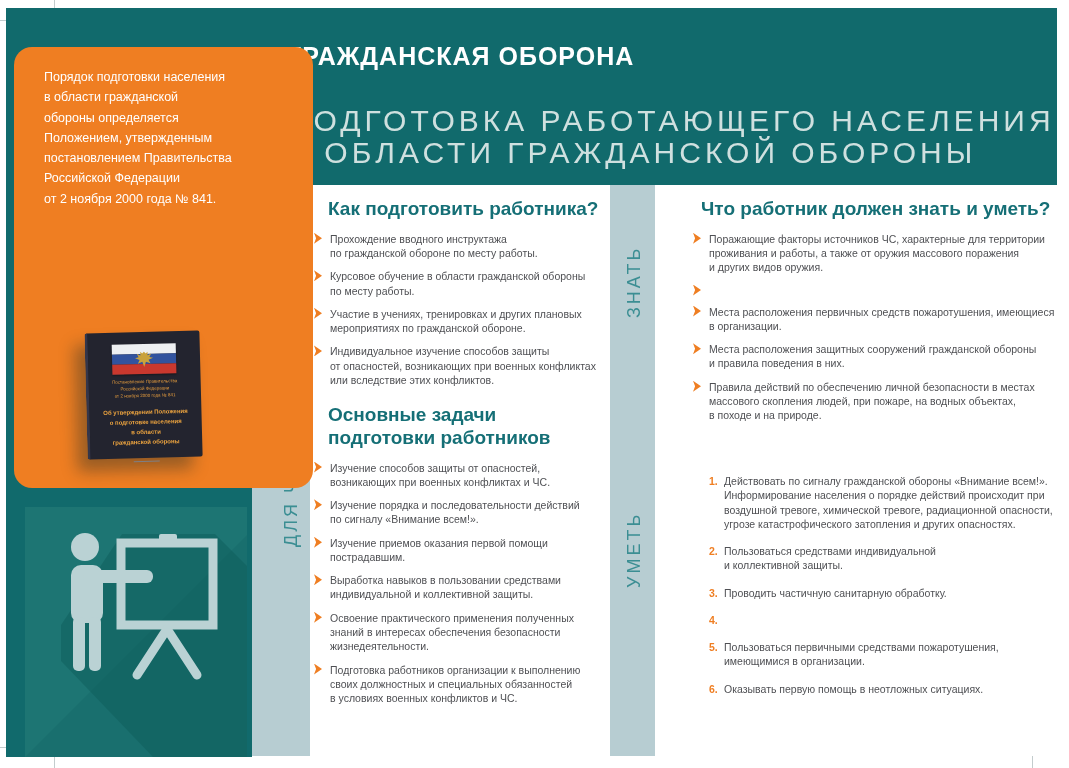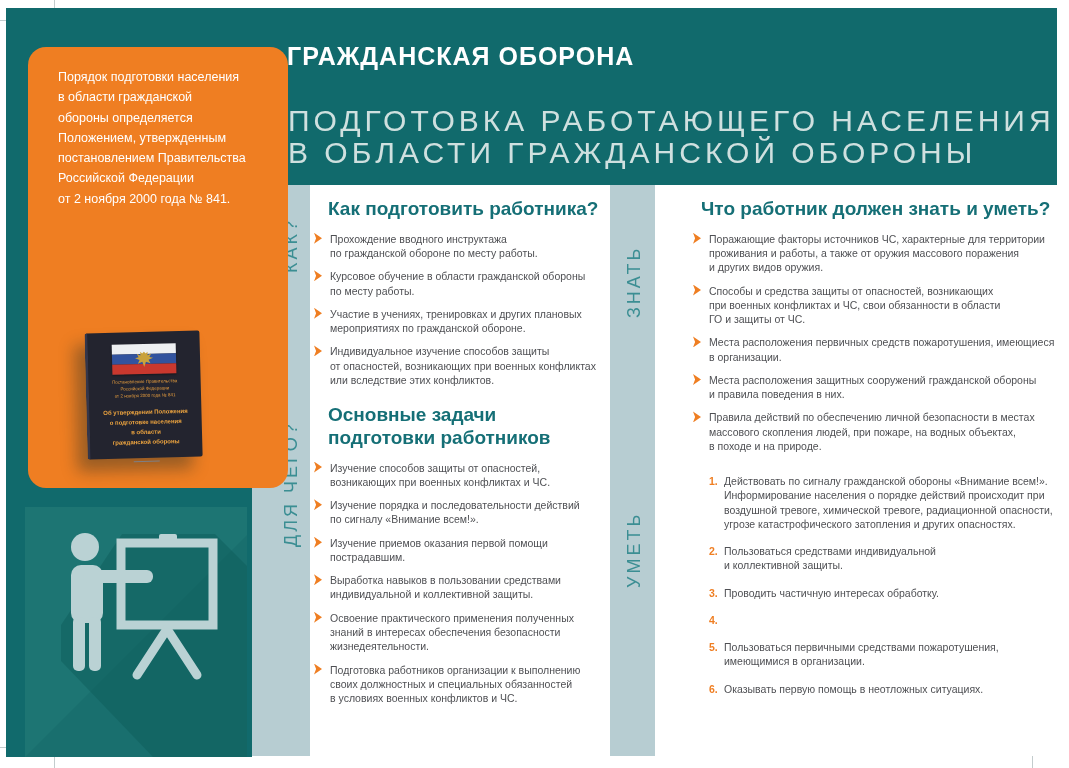--- a/index.html
+++ b/index.html
@@ -20,21 +20,21 @@
   .card{position:absolute;top:185px;height:571px;background:#ffffff;}
   .card.c1{left:310px;width:300px;}
   .card.c2{left:688px;width:402px;}
 
   
   .poster-title{position:absolute;left:287px;top:42px;color:#ffffff;font-size:25px;font-weight:bold;letter-spacing:1px;}
   .poster-sub{position:absolute;left:288px;color:#cfe0df;font-size:30px;letter-spacing:4px;font-weight:400;}
   .sub1{top:104px}.sub2{top:136px}
 
   
-  .orange-box{position:absolute;left:28px;top:47px;width:260px;height:441px;background:#ef7e22;border-radius:18px;}
+  .orange-box{position:absolute;left:14px;top:47px;width:299px;height:441px;background:#ef7e22;border-radius:18px;}
   .note{position:absolute;left:30px;top:20px;right:14px;color:#ffffff;font-size:12.5px;line-height:1.62;white-space:pre-line;}
 
   
   .book{position:absolute;left:86px;top:332px;width:112px;height:126px;background:#23242f;border-radius:2px;
         transform:rotate(-1.5deg);box-shadow:-10px 12px 16px rgba(15,40,40,.38);border-left:3px solid #34364a;}
   .flag{position:relative;margin:12px auto 0;width:64px;height:30px;box-shadow:0 1px 2px rgba(0,0,0,.4);}
   .flag .fw{height:10px;background:#eef0f2}.flag .fb{height:10px;background:#32539e}.flag .fr{height:10px;background:#c9382e}
   .emblem{position:absolute;left:50%;top:50%;transform:translate(-50%,-50%);line-height:0;}
   .book-decree{margin-top:5px;text-align:center;font-size:4.5px;line-height:1.5;color:#e39b3e;white-space:pre-line;}
   .book-title{margin-top:9px;text-align:center;font-size:6px;font-weight:bold;line-height:1.65;color:#eda43f;white-space:pre-line;}
@@ -157,23 +157,20 @@
       <h2 class="heading">Что работник должен знать и уметь?</h2>
       <ul class="blist">
         <li>
             <span class="arrow"></span>
             <span class="btext">Поражающие факторы источников ЧС, характерные для территории
 проживания и работы, а также от оружия массового поражения
 и других видов оружия.</span>
           </li>
         <li>
             <span class="arrow"></span>
-            <span class="btext">Способы и средства защиты от опасностей, возникающих
-при военных конфликтах и ЧС, свои обязанности в области
-ГО и защиты от ЧС.</span>
           </li>
         <li>
             <span class="arrow"></span>
             <span class="btext">Места расположения первичных средств пожаротушения, имеющиеся
 в организации.</span>
           </li>
         <li>
             <span class="arrow"></span>
             <span class="btext">Места расположения защитных сооружений гражданской обороны
 и правила поведения в них.</span>
@@ -194,21 +191,21 @@
 воздушной тревоге, химической тревоге, радиационной опасности,
 угрозе катастрофического затопления и других опасностях.</span>
         </li>
       <li>
           <span class="num">2.</span>
           <span class="btext">Пользоваться средствами индивидуальной
 и коллективной защиты.</span>
         </li>
       <li>
           <span class="num">3.</span>
-          <span class="btext">Проводить частичную интересах обработку.</span>
+          <span class="btext">Проводить частичную санитарную обработку.</span>
         </li>
       <li>
           <span class="num">4.</span>
         </li>
       <li>
           <span class="num">5.</span>
           <span class="btext">Пользоваться первичными средствами пожаротушения,
 имеющимися в организации.</span>
         </li>
       <li>

